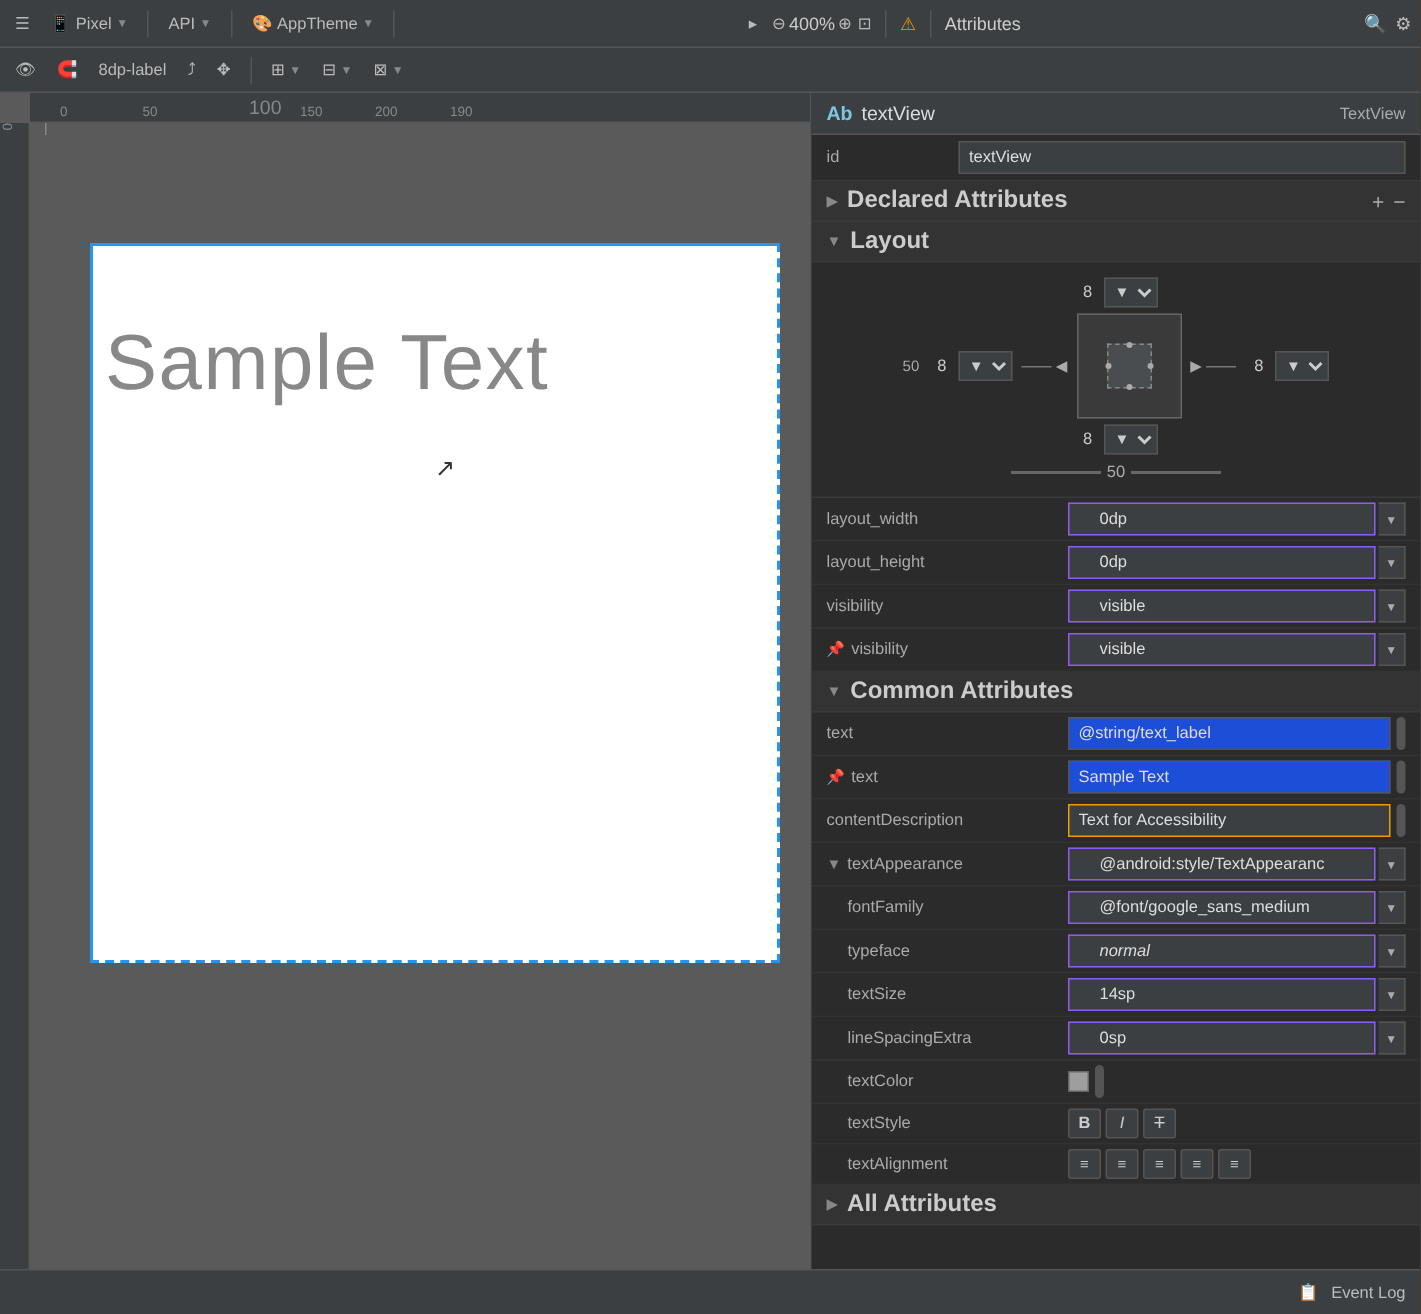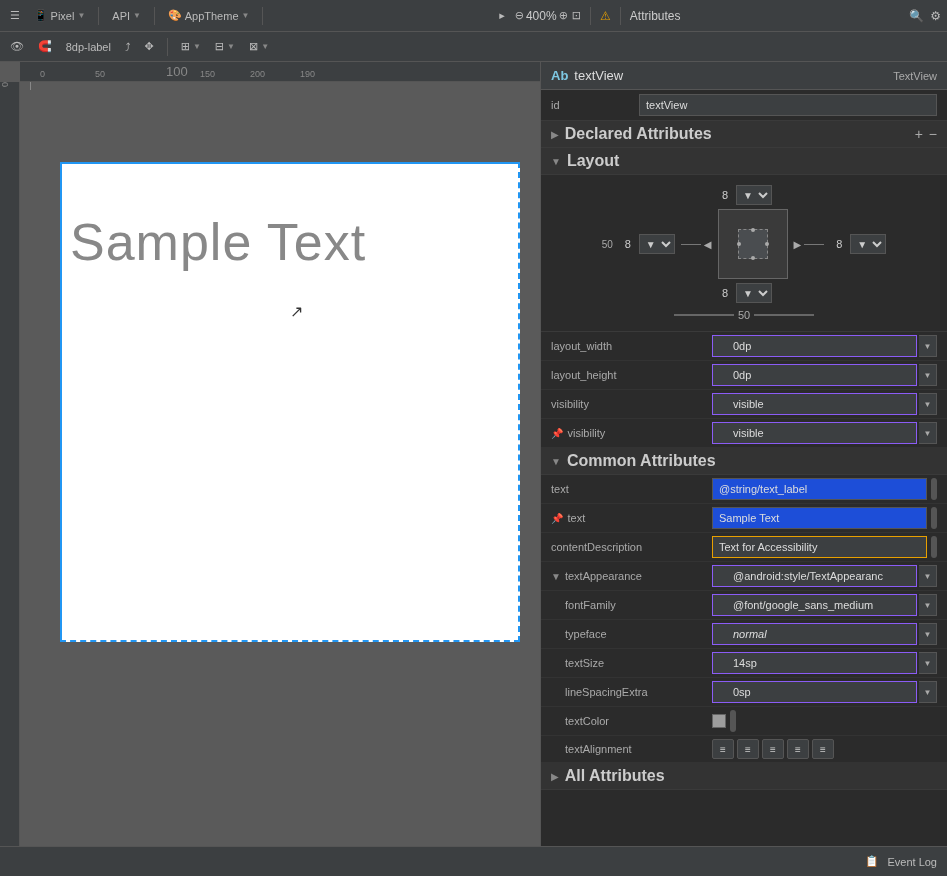--- a/index.html
+++ b/index.html
@@ -797,20 +797,38 @@
       <div class="attr-row">
         <div class="attr-name indent">
           <span>textColor</span>
         </div>
         <div class="attr-value-wrap">
           <div class="color-swatch" style="background: #9E9E9E;"></div>
           <div class="scroll-bar-right"></div>
         </div>
       </div>
 
+      <div class="attr-row">
+        <div class="attr-name indent">
+          <span>textStyle</span>
+        </div>
+        <div class="attr-value-wrap">
+          <div class="text-style-row">
+            <div class="text-style-btn">
+                <strong>B</strong>
+              </div>
+            <div class="text-style-btn">
+                <em>I</em>
+              </div>
+            <div class="text-style-btn">
+                <span style="text-decoration:line-through;">T</span>
+              </div>
+          </div>
+        </div>
+      </div>
 
       <div class="attr-row">
         <div class="attr-name indent">
           <span>textAlignment</span>
         </div>
         <div class="attr-value-wrap">
           <div class="align-row">
             <div class="align-btn">≡</div>
             <div class="align-btn">≡</div>
             <div class="align-btn">≡</div>

